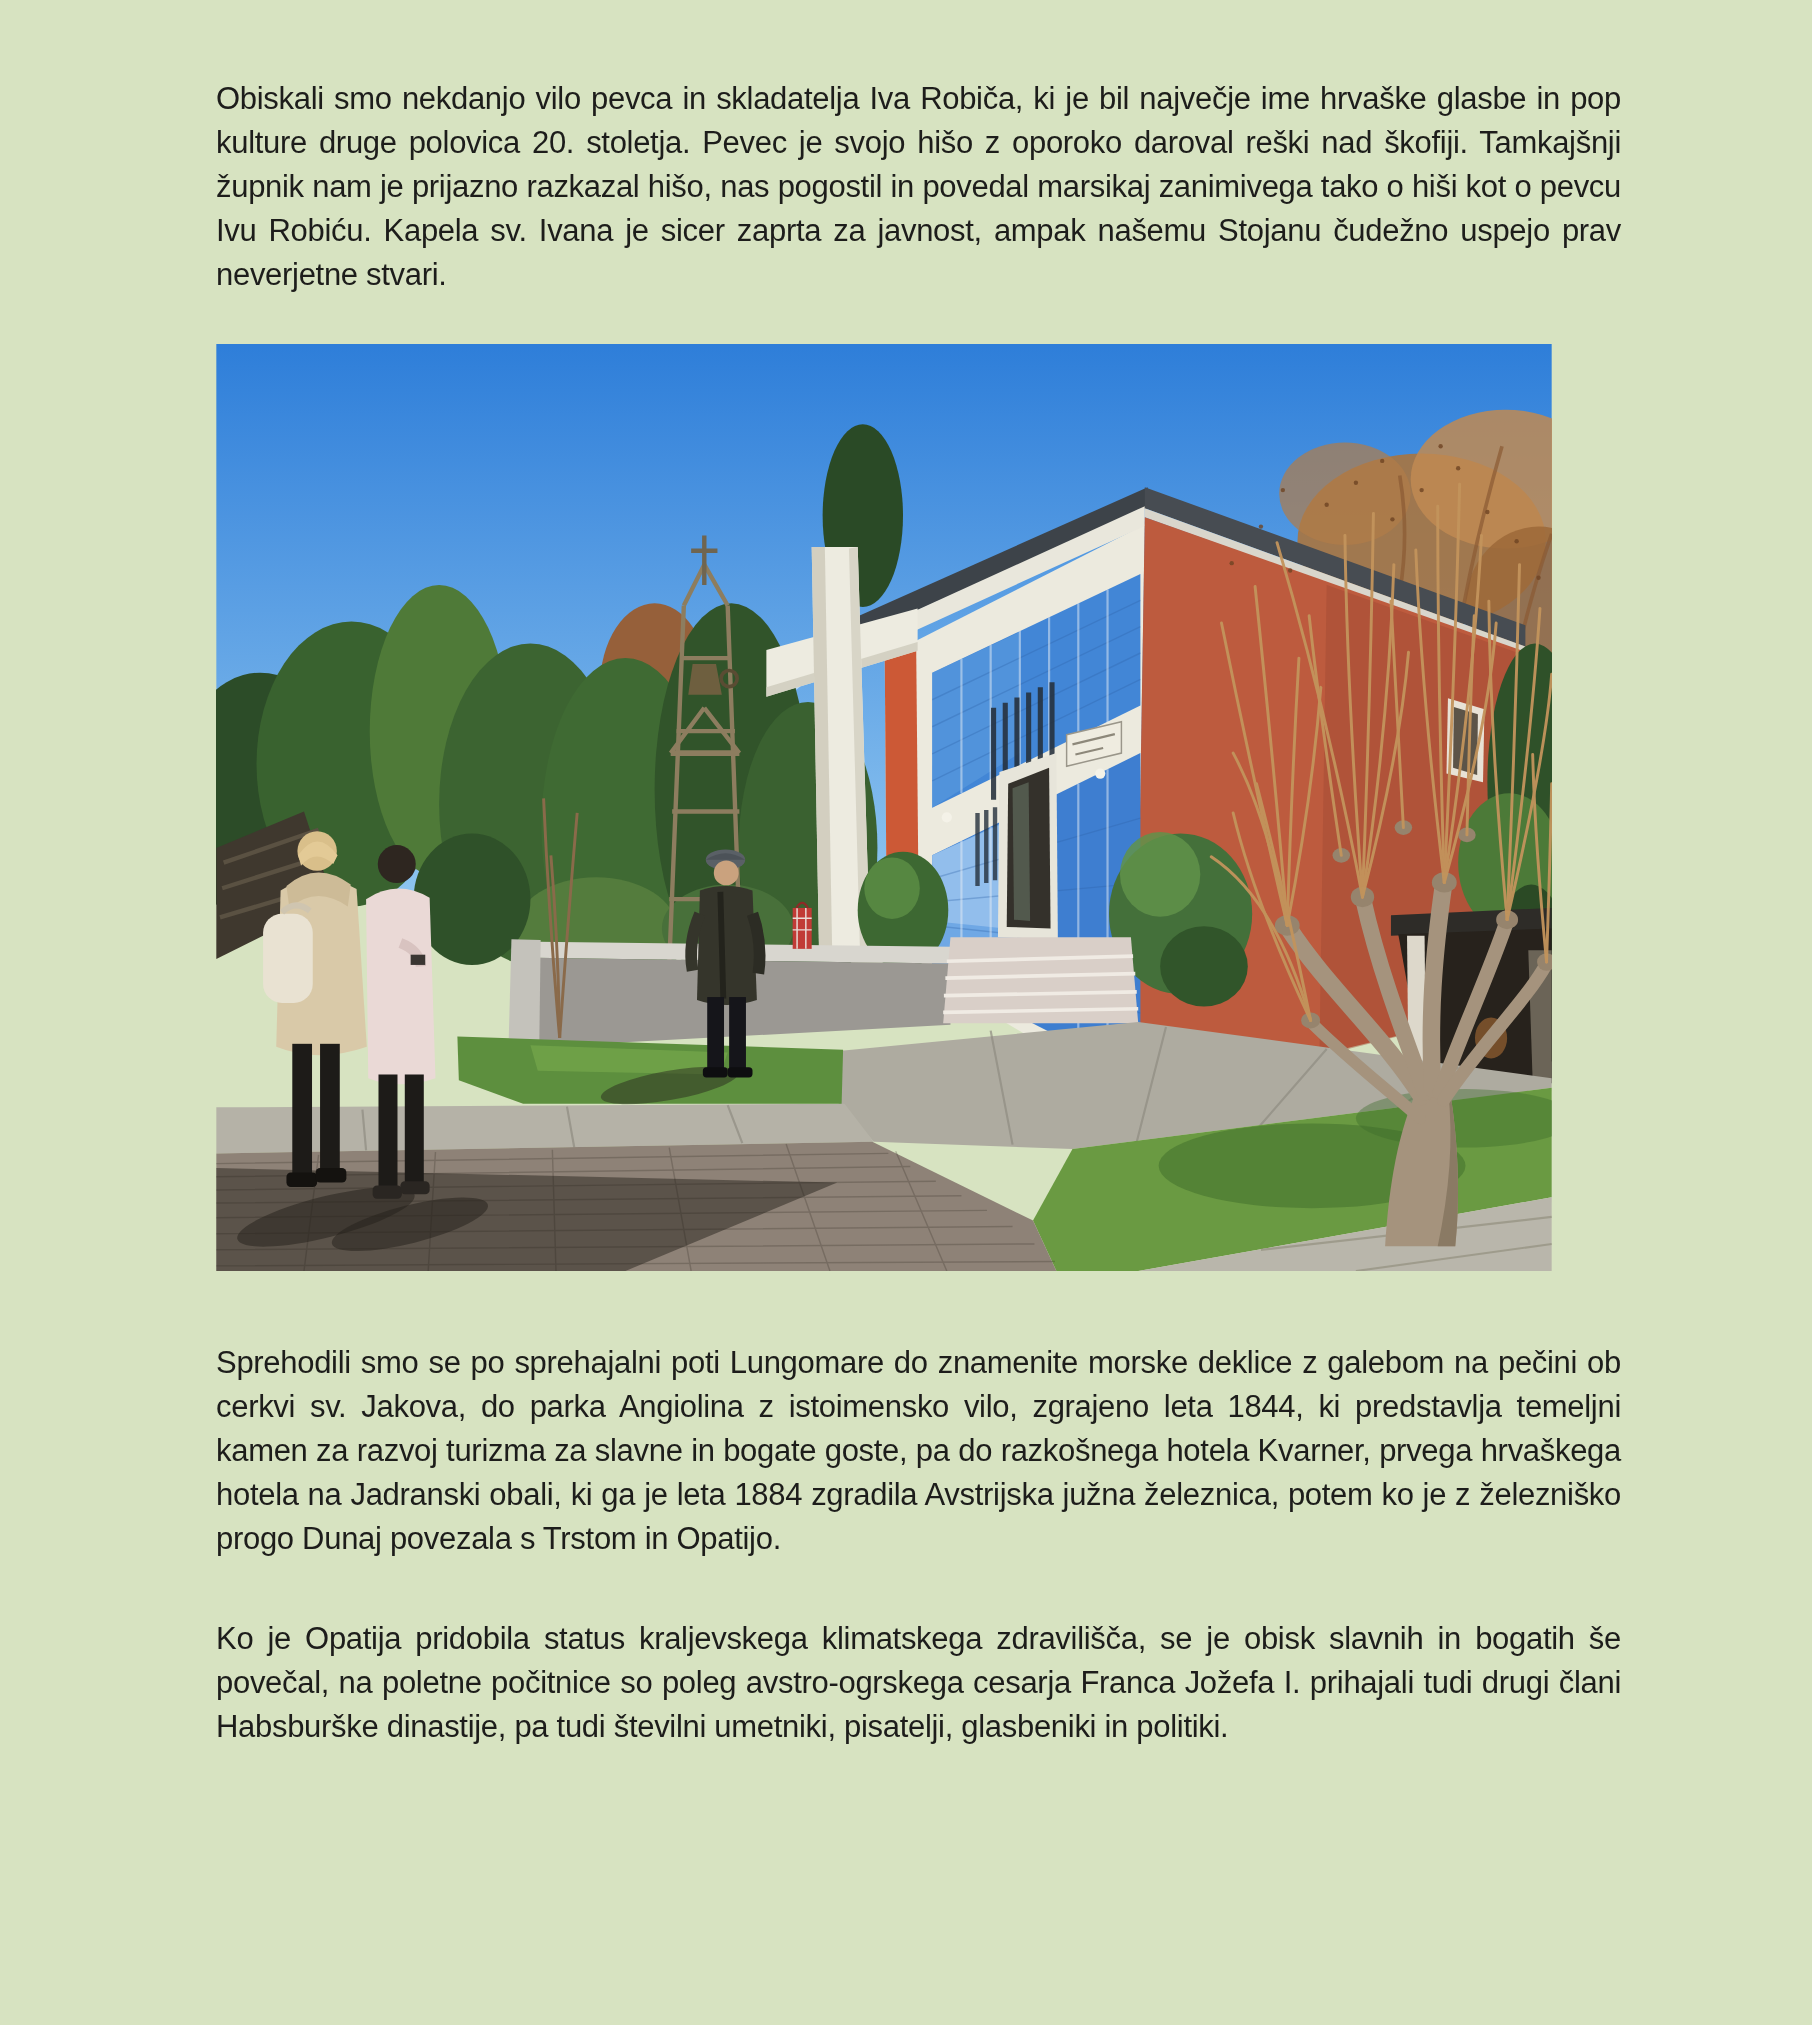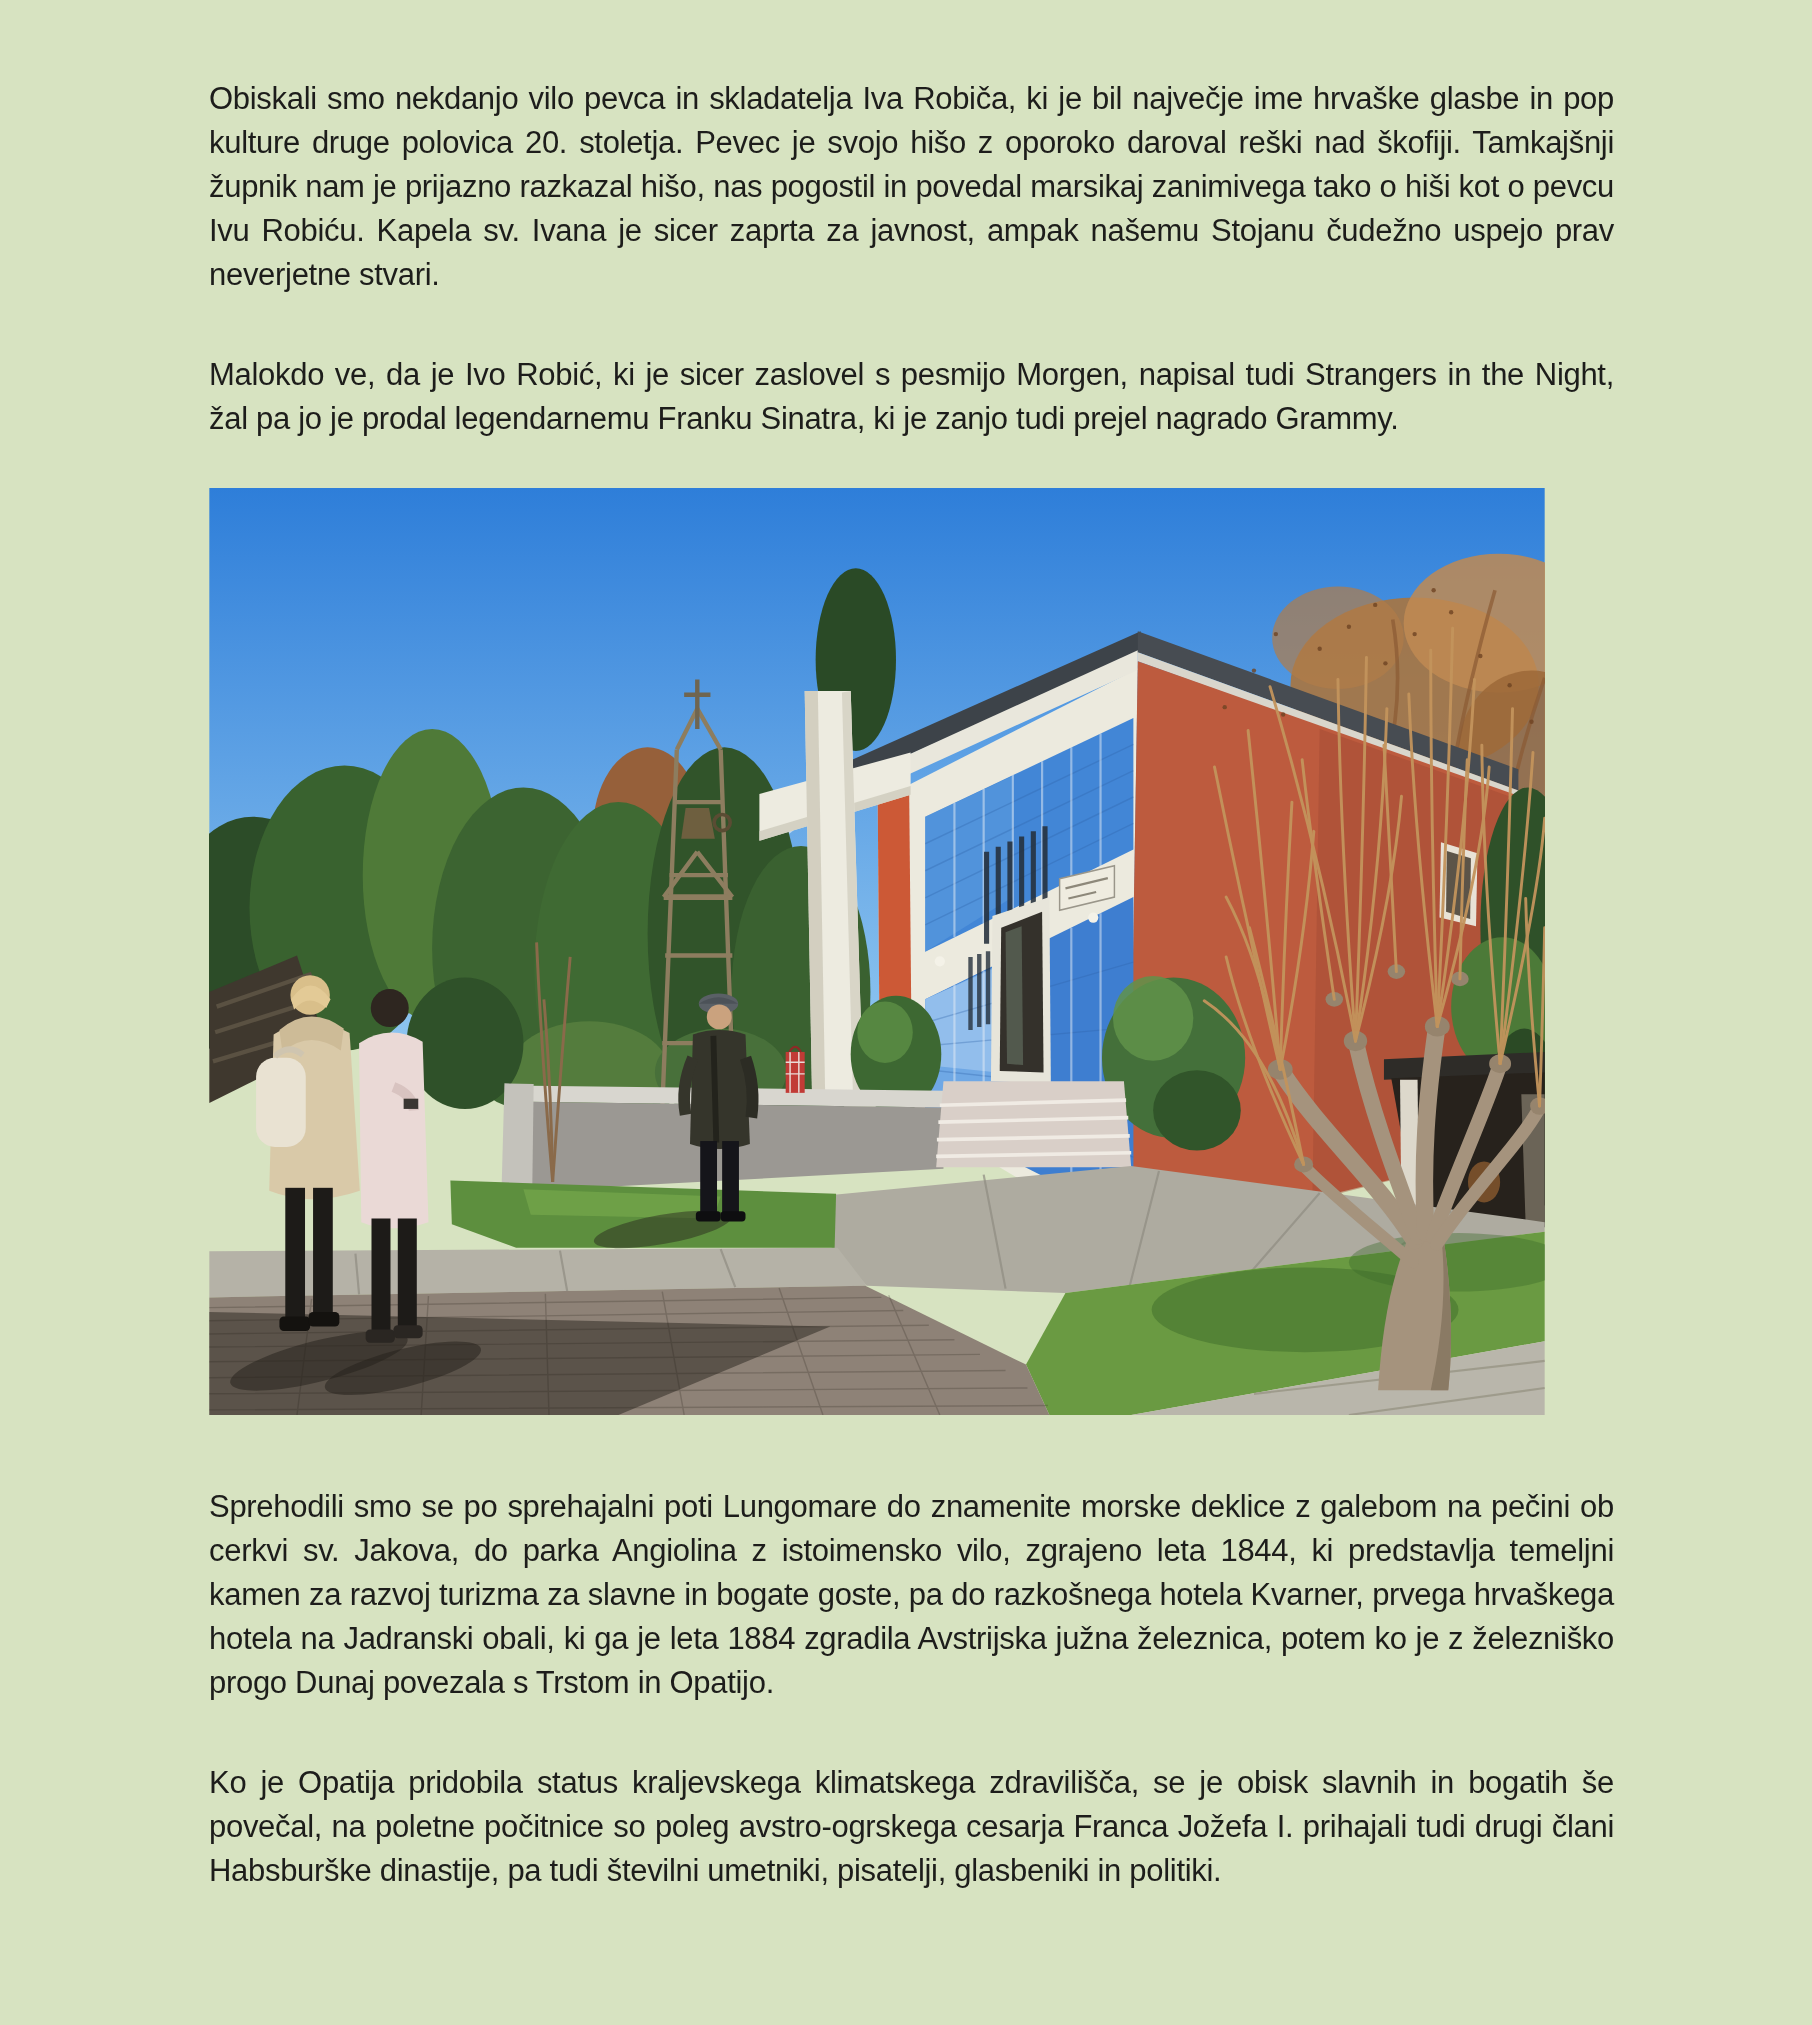--- a/index.html
+++ b/index.html
@@ -5,21 +5,21 @@
   html,body{margin:0;padding:0;}
   body{
     width:1812px;height:2025px;
     background:#d7e3c1;
     font-family:"Liberation Sans", sans-serif;
     position:relative;
     overflow:hidden;
   }
   .content{
     position:absolute;
-    left:209px; top:77px;
+    left:216px; top:77px;
     width:1405px;
   }
   .content p{
     margin:0 0 56px 0;
     font-size:31px;
     line-height:44px;
     letter-spacing:-0.3px;
     text-align:justify;
     color:#1d1d1b;
   }
@@ -30,21 +30,20 @@
   }
   figure.photo svg{display:block;width:1336px;height:927px;}
 </style>
 </head>
 <body style="background: rgb(215, 227, 193);">
 
 <div class="content">
 
   <p>Obiskali smo nekdanjo vilo pevca in skladatelja Iva Robiča, ki je bil največje ime hrvaške glasbe in pop kulture druge polovica 20. stoletja. Pevec je svojo hišo z oporoko daroval reški nad škofiji. Tamkajšnji župnik nam je prijazno razkazal hišo, nas pogostil in povedal marsikaj zanimivega tako o hiši kot o pevcu Ivu Robiću. Kapela sv. Ivana je sicer zaprta za javnost, ampak našemu Stojanu čudežno uspejo prav neverjetne stvari.</p>
 
-  <p>Malokdo ve, da je Ivo Robić, ki je sicer zaslovel s pesmijo Morgen, napisal tudi Strangers in the Night, žal pa jo je prodal legendarnemu Franku Sinatra, ki je zanjo tudi prejel nagrado Grammy.</p>
 
   <figure class="photo">
     <svg viewBox="0 0 1828 1269" xmlns="http://www.w3.org/2000/svg">
       <defs>
         <linearGradient id="sky" x1="0" y1="0" x2="0" y2="1">
           <stop offset="0" stop-color="#2e7ed9"></stop>
           <stop offset="1" stop-color="#8ec5f0"></stop>
         </linearGradient>
       </defs>
 

